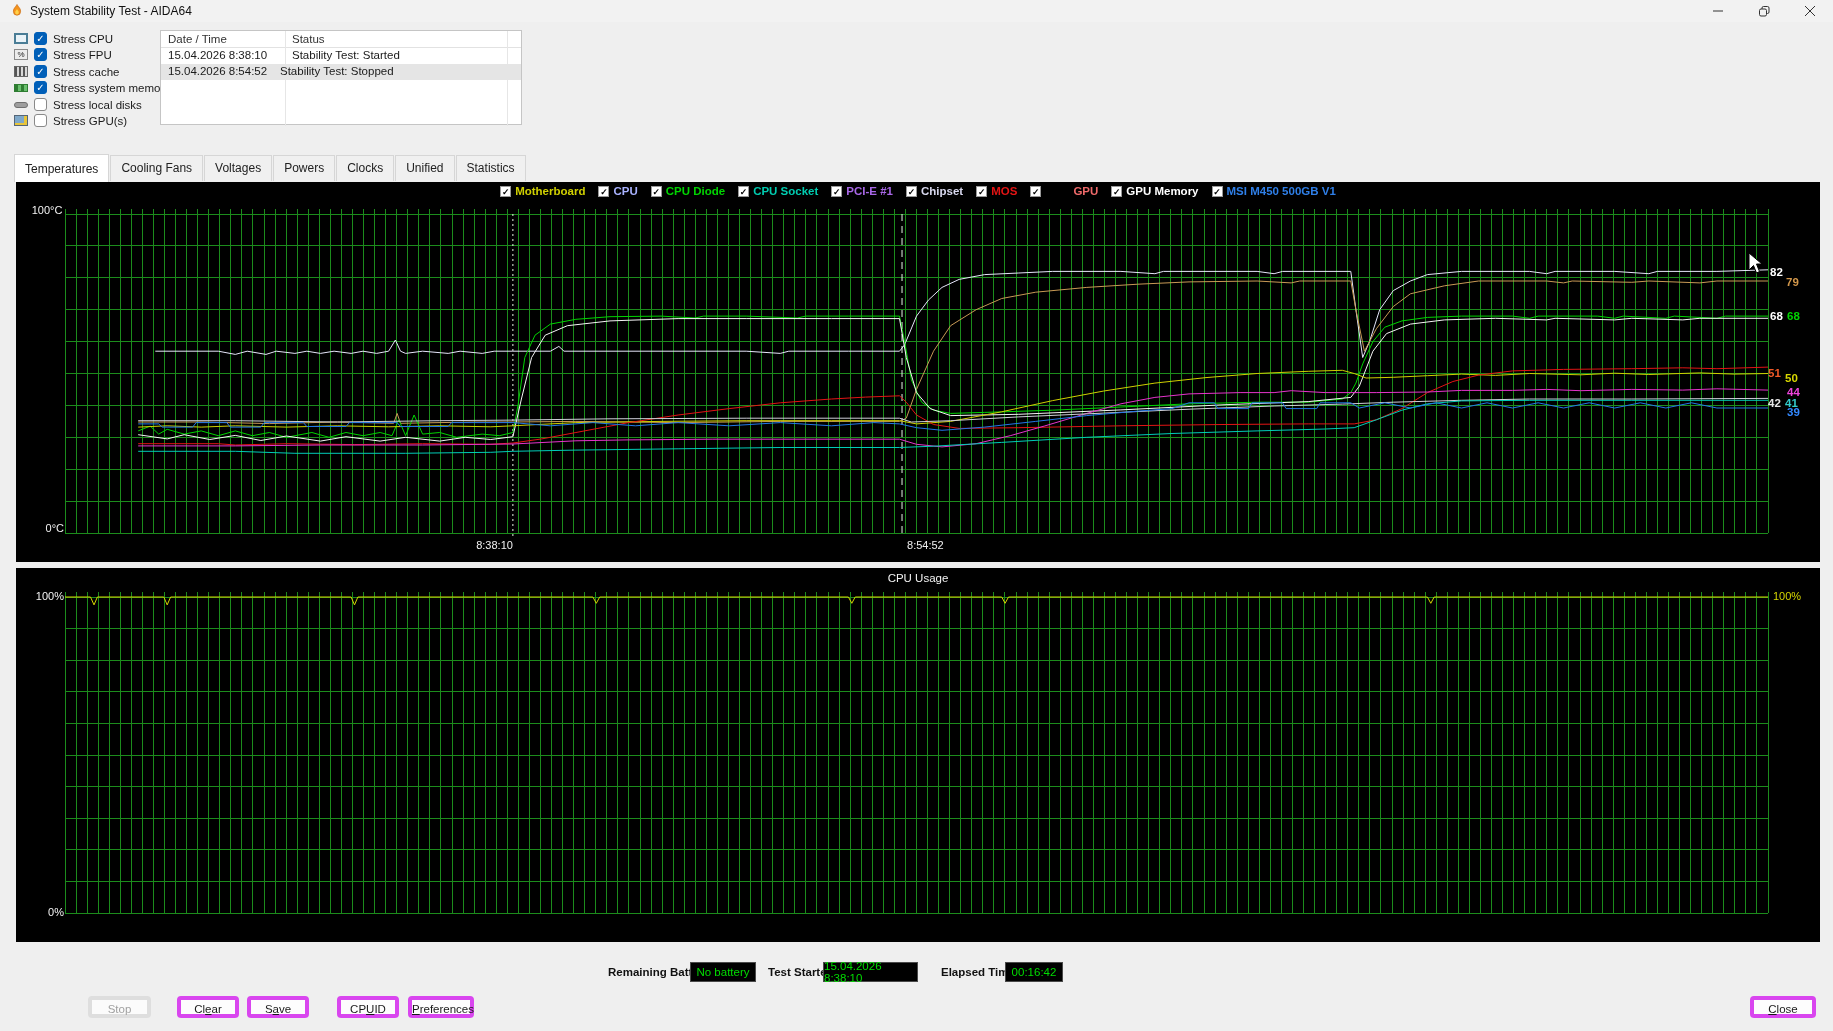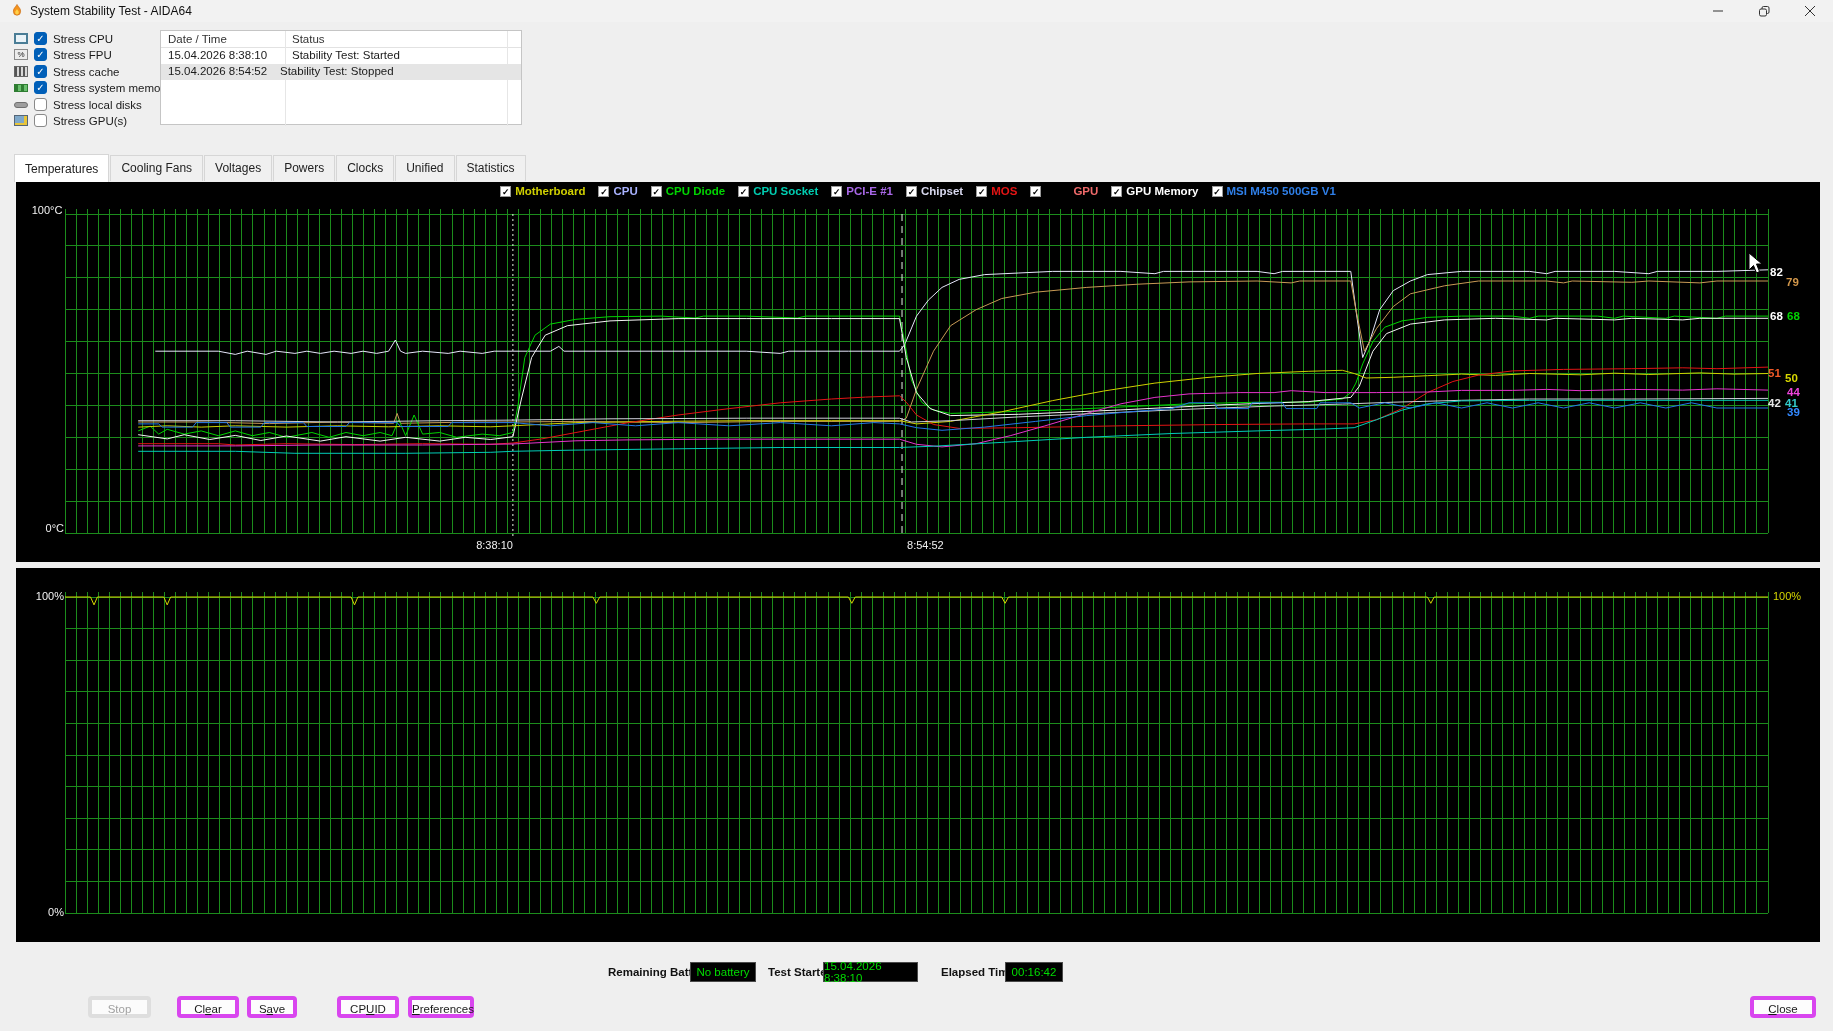--- a/index.html
+++ b/index.html
@@ -373,20 +373,21 @@
       <text x="1752" y="225" fill="#e8e8e8" font-size="11.5" font-weight="600">42</text>
       <text x="1769" y="225" fill="#33cccc" font-size="11.5" font-weight="600">41</text>
       <text x="1771" y="234" fill="#3388ff" font-size="11.5" font-weight="600">39</text>
     </svg>
   <svg class="abs" style="left:1732px;top:70px" width="16" height="24" viewBox="0 0 16 24">
     <polygon points="1,1 1,18 5.5,13.5 8.5,21 11.5,19.5 8.5,12 14,12" fill="#fff" stroke="#000" stroke-width="1"></polygon>
   </svg>
 </div>
 
 <div id="panel-usage">
+  <div class="panel-title">CPU Usage</div>
   <span class="axis-label" style="left:12px;top:22px;width:36px;text-align:right">100%</span>
   <span class="axis-label yellow" style="left:1757px;top:22px">100%</span>
   <span class="axis-label" style="left:12px;top:338px;width:36px;text-align:right">0%</span>
   <svg id="usage-chart" width="1804" height="374" style="position:absolute;left:0;top:0">
       <g stroke="#1c8c1c" stroke-width="1" shape-rendering="crispEdges">
         <line x1="49" x2="49" y1="24" y2="345"></line>
         <line x1="60.05844155844156" x2="60.05844155844156" y1="24" y2="345"></line>
         <line x1="71.11688311688312" x2="71.11688311688312" y1="24" y2="345"></line>
         <line x1="82.17532467532467" x2="82.17532467532467" y1="24" y2="345"></line>
         <line x1="93.23376623376623" x2="93.23376623376623" y1="24" y2="345"></line>
@@ -559,16 +560,16 @@
 <span class="status-label" style="left:608px">Remaining Battery:</span>
 <div class="status-box" style="left:690px;width:66px">No battery</div>
 <span class="status-label" style="left:768px">Test Started:</span>
 <div class="status-box" style="left:823px;width:95px">15.04.2026 8:38:10</div>
 <span class="status-label" style="left:941px">Elapsed Time:</span>
 <div class="status-box" style="left:1005px;width:58px">00:16:42</div>
 
 <button class="btn default" style="left:14px;width:64px"><span></span><u>S</u><span>tart</span></button>
 <button class="btn disabled" style="left:88px;width:63px"><span>Stop</span><u></u><span></span></button>
 <button class="btn" style="left:177px;width:62px"><span>Cl</span><u>e</u><span>ar</span></button>
-<button class="btn" style="left:247px;width:50px"><span>S</span><u>a</u><span>ve</span></button>
+<button class="btn" style="left:247px;width:62px"><span>S</span><u>a</u><span>ve</span></button>
 <button class="btn" style="left:337px;width:62px"><span>CP</span><u>U</u><span>ID</span></button>
 <button class="btn" style="left:408px;width:66px"><span></span><u>P</u><span>references</span></button>
 <button class="btn" style="left:1750px;width:66px"><span></span><u>C</u><span>lose</span></button>
 
 </body></html>

